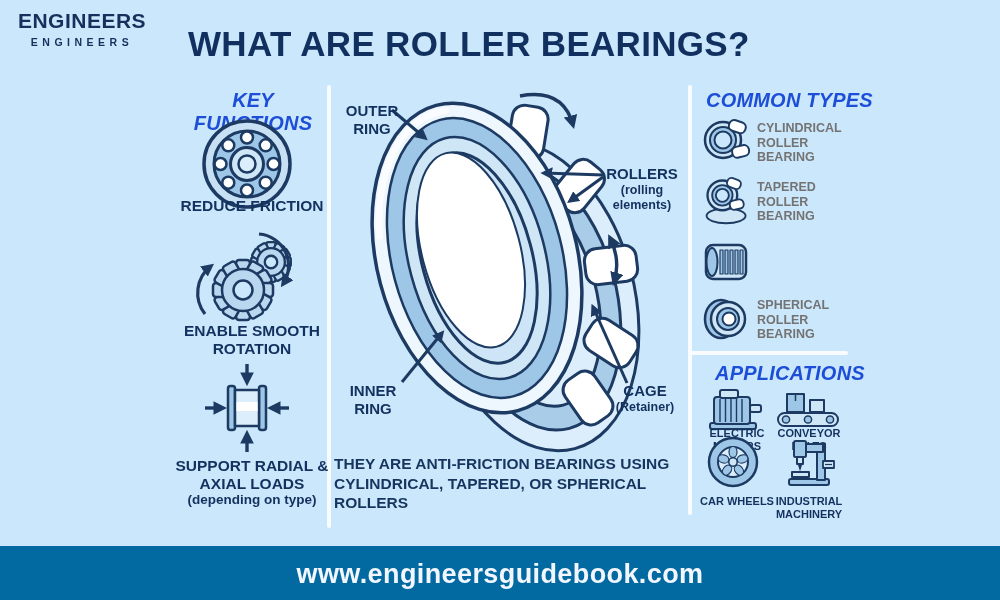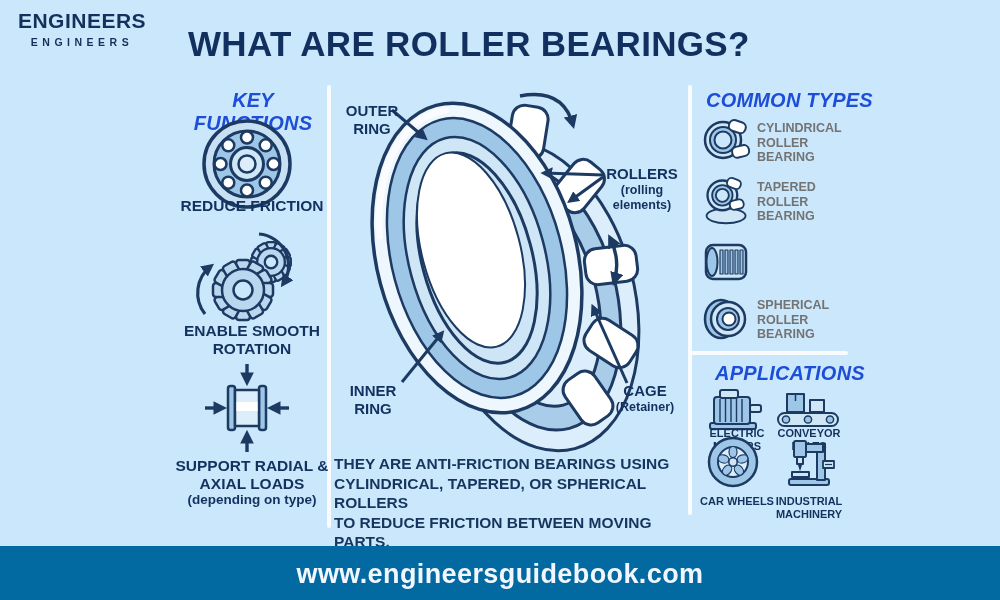--- a/index.html
+++ b/index.html
@@ -214,21 +214,20 @@
     <div class="dsub">(rolling elements)</div>
   </div>
   <div class="abs dlabel lbl-cage">
     <div>CAGE</div>
     <div class="dsub">(Retainer)</div>
   </div>
 
   <div class="abs caption">
     <div>THEY ARE ANTI-FRICTION BEARINGS USING</div>
     <div>CYLINDRICAL, TAPERED, OR SPHERICAL ROLLERS</div>
-    <div>TO REDUCE FRICTION BETWEEN MOVING PARTS.</div>
   </div>
 
   <h2 class="abs heading ct-heading">COMMON TYPES</h2>
 
   <svg class="abs ct-icon ct-i1" width="50" height="52" viewBox="0 0 50 52">
     <g stroke="#1c3a62" stroke-linejoin="round">
       <circle cx="21" cy="26" r="18" fill="#cfe6f7" stroke-width="2.5"></circle>
       <circle cx="21" cy="26" r="13" fill="#9dc6e7" stroke-width="2"></circle>
       <circle cx="21" cy="26" r="8.5" fill="#cbe7fb" stroke-width="2"></circle>
       <g fill="#ffffff" stroke-width="2">

